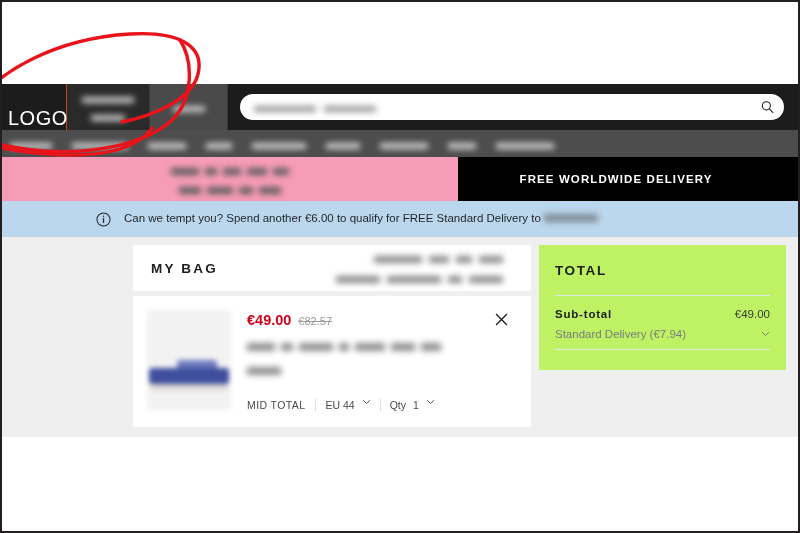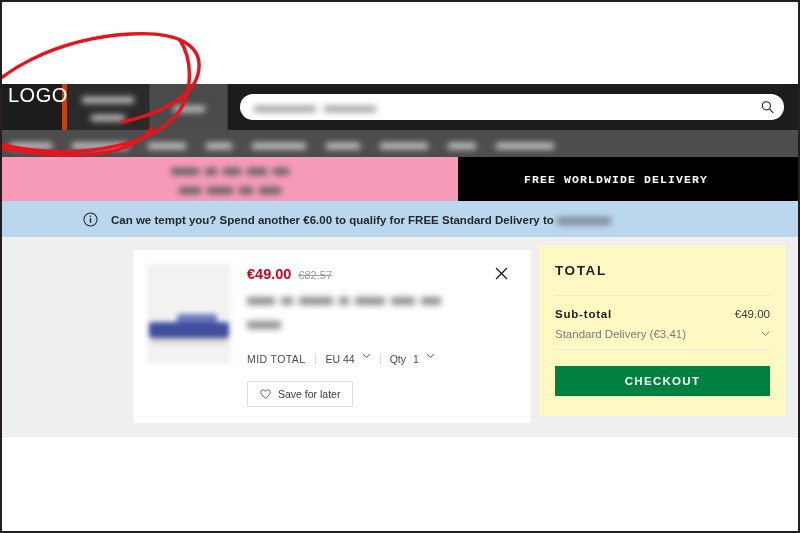--- a/index.html
+++ b/index.html
@@ -48,24 +48,24 @@
     position: absolute;
     left: 0; top: 82px;
     width: 800px; height: 46px;
     background: #1c1c1c;
     display: flex;
     align-items: stretch;
   }
   .logo-cell {
     width: 65px;
     display: flex;
-    align-items: flex-start;
+    align-items: flex-end;
     padding-left: 6px;
     box-sizing: border-box;
-    border-right: 5px solid #c2410c;
+    border-right: 1px solid #c2410c;
   }
   .logo-text {
     color: #ffffff;
     font-size: 20px;
     letter-spacing: 0.5px;
     font-weight: 400;
   }
   .nav-tab {
     display: flex;
     flex-direction: column;
@@ -166,39 +166,37 @@
     align-items: center;
     justify-content: center;
     padding-right: 28px;
     box-sizing: border-box;
   }
   .promo-black-text {
     color: #ffffff;
     font-size: 11.5px;
     font-weight: bold;
     letter-spacing: 1.1px;
-    font-family: Liberation Mono, monospace;
   }
 
   
   .info-strip {
     position: absolute;
     left: 0; top: 199px;
     width: 800px; height: 36px;
     background: #BBD7ED;
     display: flex;
     align-items: center;
     justify-content: center;
   }
   .info-inner {
     display: flex;
-    align-items: flex-end;
+    align-items: flex-start;
     gap: 13px;
     transform: translateX(-55px);
-    font-weight: bold;
   }
   .info-icon { width: 15px; height: 15px; flex: none; }
   .info-text {
     font-size: 11.5px;
     color: #23282b;
     white-space: nowrap;
   }
   .info-text .blur i {
     height: 8px;
     background: #7f8a93;
@@ -365,21 +363,21 @@
     right: 22px; top: 16px;
     width: 15px; height: 15px;
     cursor: pointer;
   }
 
   
   .total-col {
     position: absolute;
     left: 537px; top: 243px;
     width: 247px;
-    background: #fef9c3;
+    background: #bef264;
     padding: 18px 16px 20px 16px;
     box-sizing: border-box;
   }
   .total-title {
     font-size: 13.5px;
     font-weight: bold;
     letter-spacing: 1.6px;
     color: #1d1d1d;
   }
   .total-rule {
@@ -516,20 +514,27 @@
         </span>
       </span>
     </div>
   </div>
 
   <div class="page-body"></div>
   <div class="white-fill"></div>
 
   <div class="bag-col">
 
+    <div class="card bag-head">
+      <span class="bag-title">MY BAG</span>
+      <span class="blur bag-head-right">
+        <span class="ln"><i style="width:48px"></i><i style="width:7px;background:transparent"></i><i style="width:20px"></i><i style="width:7px;background:transparent"></i><i style="width:16px"></i><i style="width:7px;background:transparent"></i><i style="width:24px"></i></span>
+        <span class="ln"><i style="width:44px"></i><i style="width:7px;background:transparent"></i><i style="width:54px"></i><i style="width:7px;background:transparent"></i><i style="width:14px"></i><i style="width:7px;background:transparent"></i><i style="width:34px"></i></span>
+      </span>
+    </div>
 
     <div class="card bag-item">
 
       <div class="thumb">
         <div class="shoe2"></div>
         <div class="shoe"></div>
         <div class="sole"></div>
       </div>
 
       <div class="item-info">
@@ -554,53 +559,46 @@
           </span>
           <span class="variant-sel">
             <span>Qty</span>
             <span>1</span>
             <svg class="chev" viewBox="0 0 10 7">
               <polyline points="1,1.4 5,5.2 9,1.4" fill="none" stroke="#4a4a4a" stroke-width="1.1"></polyline>
             </svg>
           </span>
         </div>
 
-        <div class="save-btn">
-          <svg class="heart-icon" viewBox="0 0 12 11">
-            <path d="M6 10 C6 10 0.8 6.8 0.8 3.7 C0.8 2.1 2.0 1.0 3.3 1.0 C4.4 1.0 5.5 1.7 6 2.7 C6.5 1.7 7.6 1.0 8.7 1.0 C10.0 1.0 11.2 2.1 11.2 3.7 C11.2 6.8 6 10 6 10 Z" fill="none" stroke="#4a4a4a" stroke-width="0.95"></path>
-          </svg>
-          <span>Save for later</span>
-        </div>
       </div>
 
       <svg class="close-btn" viewBox="0 0 16 16">
         <line x1="2.2" y1="2.2" x2="13.8" y2="13.8" stroke="#1d1d1d" stroke-width="1.35"></line>
         <line x1="13.8" y1="2.2" x2="2.2" y2="13.8" stroke="#1d1d1d" stroke-width="1.35"></line>
       </svg>
     </div>
   </div>
 
   <div class="total-col">
     <div class="total-title">TOTAL</div>
     <div class="total-rule"></div>
 
     <div class="total-line">
       <span class="total-label">Sub-total</span>
       <span class="total-value">€49.00</span>
     </div>
 
 
     <div class="ship-sel">
-      <span>Standard Delivery (€3.41)</span>
+      <span>Standard Delivery (€7.94)</span>
       <svg class="chev" viewBox="0 0 10 7">
         <polyline points="1,1.4 5,5.2 9,1.4" fill="none" stroke="#7a7a7a" stroke-width="1.1"></polyline>
       </svg>
     </div>
 
-    <button class="checkout-btn">CHECKOUT</button>
   </div>
 
   <svg class="annot" viewBox="0 0 800 533">
     <path d="M -40 120 C -10 66 60 36 128 32 C 175 29 203 43 196 72 C 190 98 150 114 120 120" fill="none" stroke="#e8131b" stroke-width="3.4" stroke-linecap="round"></path>
     <path d="M 178 38 C 192 60 191 98 170 118 C 142 144 86 152 42 149 C 6 146 -22 138 -40 128" fill="none" stroke="#e8131b" stroke-width="3.4" stroke-linecap="round"></path>
     <path d="M -38 136 C -4 148 48 156 92 152 C 120 149 140 140 150 126" fill="none" stroke="#e8131b" stroke-width="3.2" stroke-linecap="round"></path>
   </svg>
 
 </div>
 

